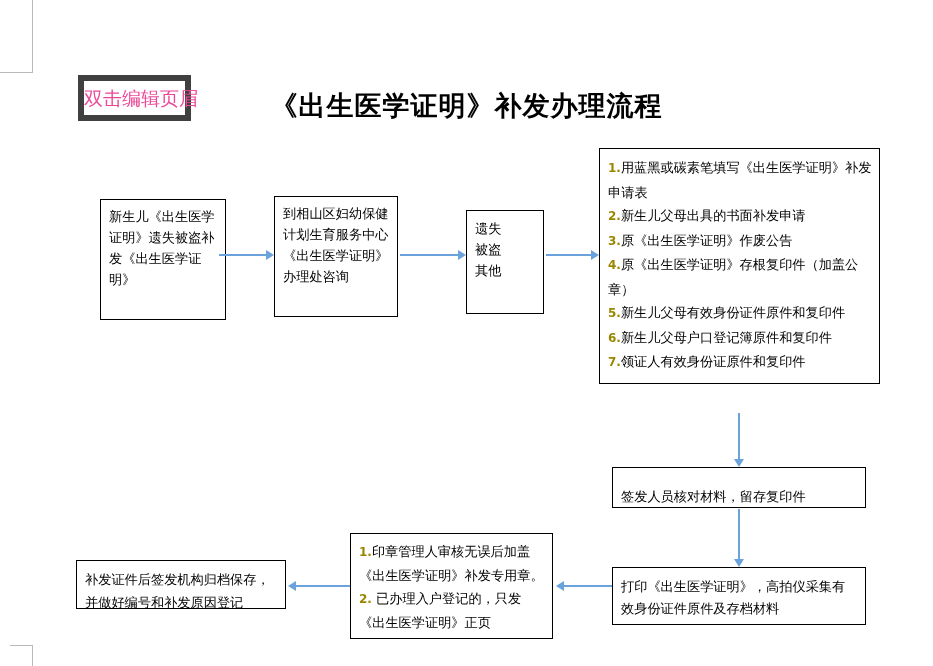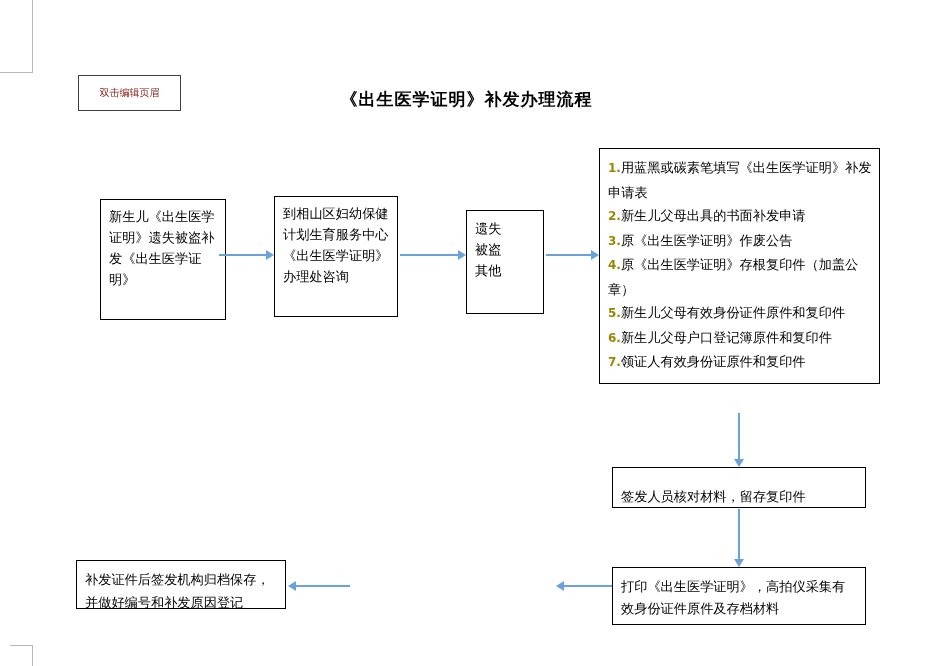--- a/index.html
+++ b/index.html
@@ -34,39 +34,39 @@
     border-right-width: 1px; border-top-width: 1px;
   }
 
   
   .header-btn {
     position: absolute;
     left: 78px;
     top: 75px;
     width: 101px;
     height: 34px;
-    border: 1px solid #404040;
-    background: #ffffff;
-    color: #7f1d1d;
-    font-size: 10px;
+    border: 6px solid #404040;
+    background: #ffffff;
+    color: #ec4899;
+    font-size: 19px;
     line-height: 34px;
     text-align: center;
     white-space: nowrap;
     letter-spacing: 0px;
   }
 
   
   .doc-title {
     position: absolute;
     left: 0;
     top: 88px;
     width: 933px;
     text-align: center;
     font-family: "DejaVu Serif", "Liberation Serif", serif;
-    font-size: 17px;
+    font-size: 27px;
     font-weight: bold;
     color: #000000;
     letter-spacing: 1px;
   }
 
   
   .box {
     position: absolute;
     box-sizing: border-box;
     border: 1px solid #000000;
@@ -191,20 +191,24 @@
   </div>
 
   <div class="box" id="box-verify">
     <span class="line">签发人员核对材料，留存复印件</span>
   </div>
 
   <div class="box" id="box-print">
     <span class="line">打印《出生医学证明》，高拍仪采集有效身份证件原件及存档材料</span>
   </div>
 
+  <div class="box" id="box-seal">
+    <div class="line"><span class="num">1.</span><span>印章管理人审核无误后加盖《出生医学证明》补发专用章。</span></div>
+    <div class="line"><span class="num">2.</span><span> 已办理入户登记的，只发《出生医学证明》正页</span></div>
+  </div>
 
   <div class="box" id="box-archive">
     <span class="line">补发证件后签发机构归档保存，并做好编号和补发原因登记</span>
   </div>
 
   <div class="arrow h-right" id="arrow-1">
     <div class="shaft"></div>
     <div class="head"></div>
   </div>
   <div class="arrow h-right" id="arrow-2">

